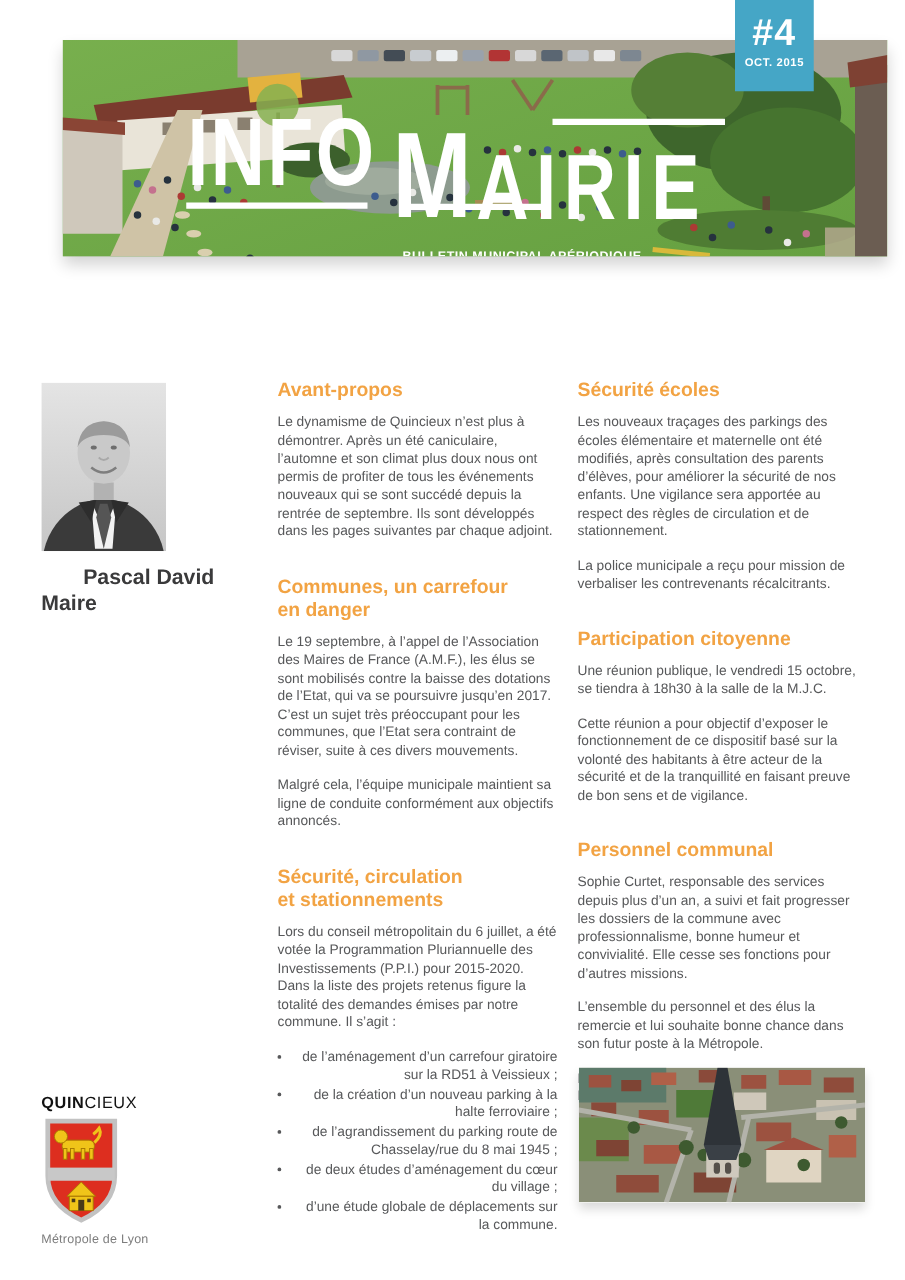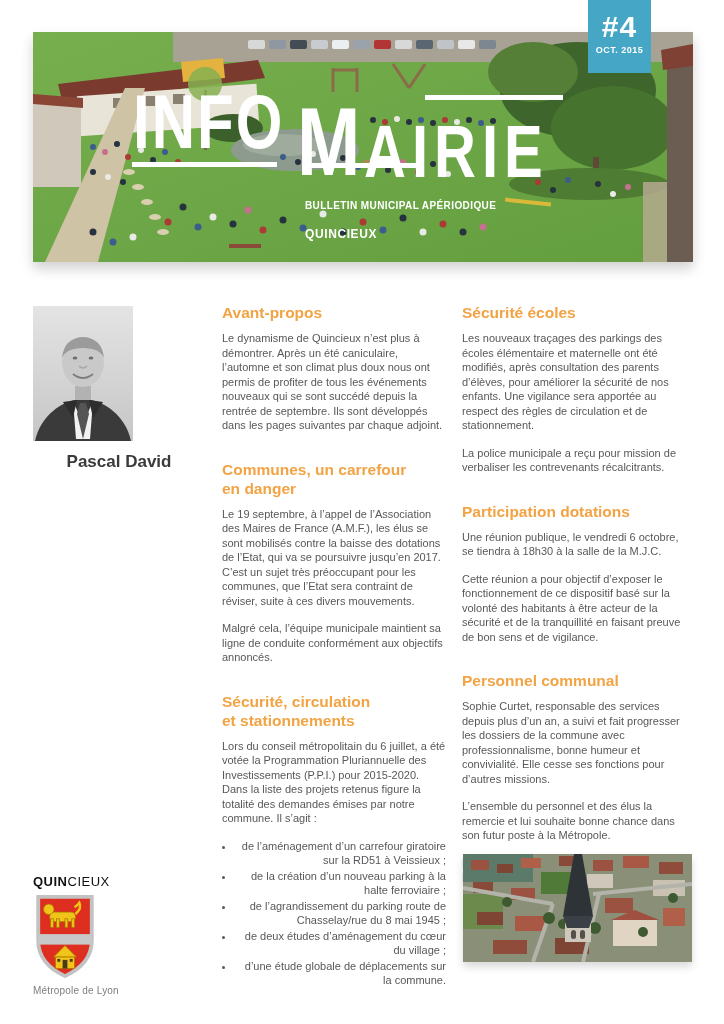--- a/index.html
+++ b/index.html
@@ -10,21 +10,21 @@
   }
   
   .badge {
     position:absolute; left:588px; top:0; width:63px; height:73px;
     background:#45a6c6; color:#fff; z-index:5; text-align:center;
   }
   .badge-num { font-size:30px; font-weight:bold; line-height:1; margin-top:12px; letter-spacing:1px; }
   .badge-date { font-size:9px; font-weight:bold; letter-spacing:0.5px; margin-top:3px; }
   
   .hero {
-    position:absolute; left:33px; top:32px; width:660px; height:230px;
+    position:absolute; left:50px; top:32px; width:660px; height:173px;
     box-shadow:0 7px 12px rgba(0,0,0,0.18); overflow:hidden;
   }
   .hero svg { position:absolute; left:0; top:0; }
   .masthead { position:absolute; inset:0; color:#fff; }
   .masthead .t { position:absolute; transform:scaleY(1.28); transform-origin:left top; line-height:1; font-weight:bold; }
   .t-info  { left:100px; top:52px; font-size:60px; letter-spacing:2px; }
   .t-m     { left:264px; top:61px; font-size:76px; }
   .t-airie { left:331px; top:82px; font-size:58px; letter-spacing:6px; }
   .rule { position:absolute; height:5px; background:#fff; }
   .rule-over   { left:392px; top:63px;  width:138px; }
@@ -250,20 +250,21 @@
         <path d="M70,96 L56,94 L60,112 Z" fill="#2d2d2d"></path>
         <ellipse cx="50" cy="56" rx="21" ry="25" fill="#c9c9c9"></ellipse>
         <path d="M29,52 q2,-20 21,-21 q19,1 21,21 q-4,-10 -21,-10 q-17,0 -21,10" fill="#9b9b9b"></path>
         <ellipse cx="42" cy="52" rx="2.4" ry="1.6" fill="#6e6e6e"></ellipse>
         <ellipse cx="58" cy="52" rx="2.4" ry="1.6" fill="#6e6e6e"></ellipse>
         <path d="M40,68 q10,8 20,0" stroke="#7e7e7e" stroke-width="2" fill="none"></path>
         <path d="M46,60 q4,4 8,0" stroke="#a8a8a8" stroke-width="1.5" fill="none"></path>
       </svg>
     </div>
     <div class="mayor-name">Pascal David</div>
+    <div class="mayor-role">Maire</div>
   </aside>
 
   <main class="col col-mid">
     <section>
       <h2>Avant-propos</h2>
       <p>Le dynamisme de Quincieux n’est plus à démontrer. Après un été caniculaire, l’automne et son climat plus doux nous ont permis de profiter de tous les événements nouveaux qui se sont succédé depuis la rentrée de septembre. Ils sont développés dans les pages suivantes par chaque adjoint.</p>
     </section>
     <section>
       <h2>Communes, un carrefour
 en danger</h2>
@@ -284,22 +285,22 @@
     </section>
   </main>
 
   <main class="col col-right">
     <section>
       <h2>Sécurité écoles</h2>
       <p>Les nouveaux traçages des parkings des écoles élémentaire et maternelle ont été modifiés, après consultation des parents d’élèves, pour améliorer la sécurité de nos enfants. Une vigilance sera apportée au respect des règles de circulation et de stationnement.</p>
       <p>La police municipale a reçu pour mission de verbaliser les contrevenants récalcitrants.</p>
     </section>
     <section>
-      <h2>Participation dotations</h2>
-      <p>Une réunion publique, le vendredi 6 octobre, se tiendra à 18h30 à la salle de la M.J.C.</p>
+      <h2>Participation citoyenne</h2>
+      <p>Une réunion publique, le vendredi 15 octobre, se tiendra à 18h30 à la salle de la M.J.C.</p>
       <p>Cette réunion a pour objectif d’exposer le fonctionnement de ce dispositif basé sur la volonté des habitants à être acteur de la sécurité et de la tranquillité en faisant preuve de bon sens et de vigilance.</p>
     </section>
     <section>
       <h2>Personnel communal</h2>
       <p>Sophie Curtet, responsable des services depuis plus d’un an, a suivi et fait progresser les dossiers de la commune avec professionnalisme, bonne humeur et convivialité. Elle cesse ses fonctions pour d’autres missions.</p>
       <p>L’ensemble du personnel et des élus la remercie et lui souhaite bonne chance dans son futur poste à la Métropole.</p>
       <p>Fabien Morin lui succède en qualité de Directeur Général des Services.</p>
     </section>
   </main>
 

